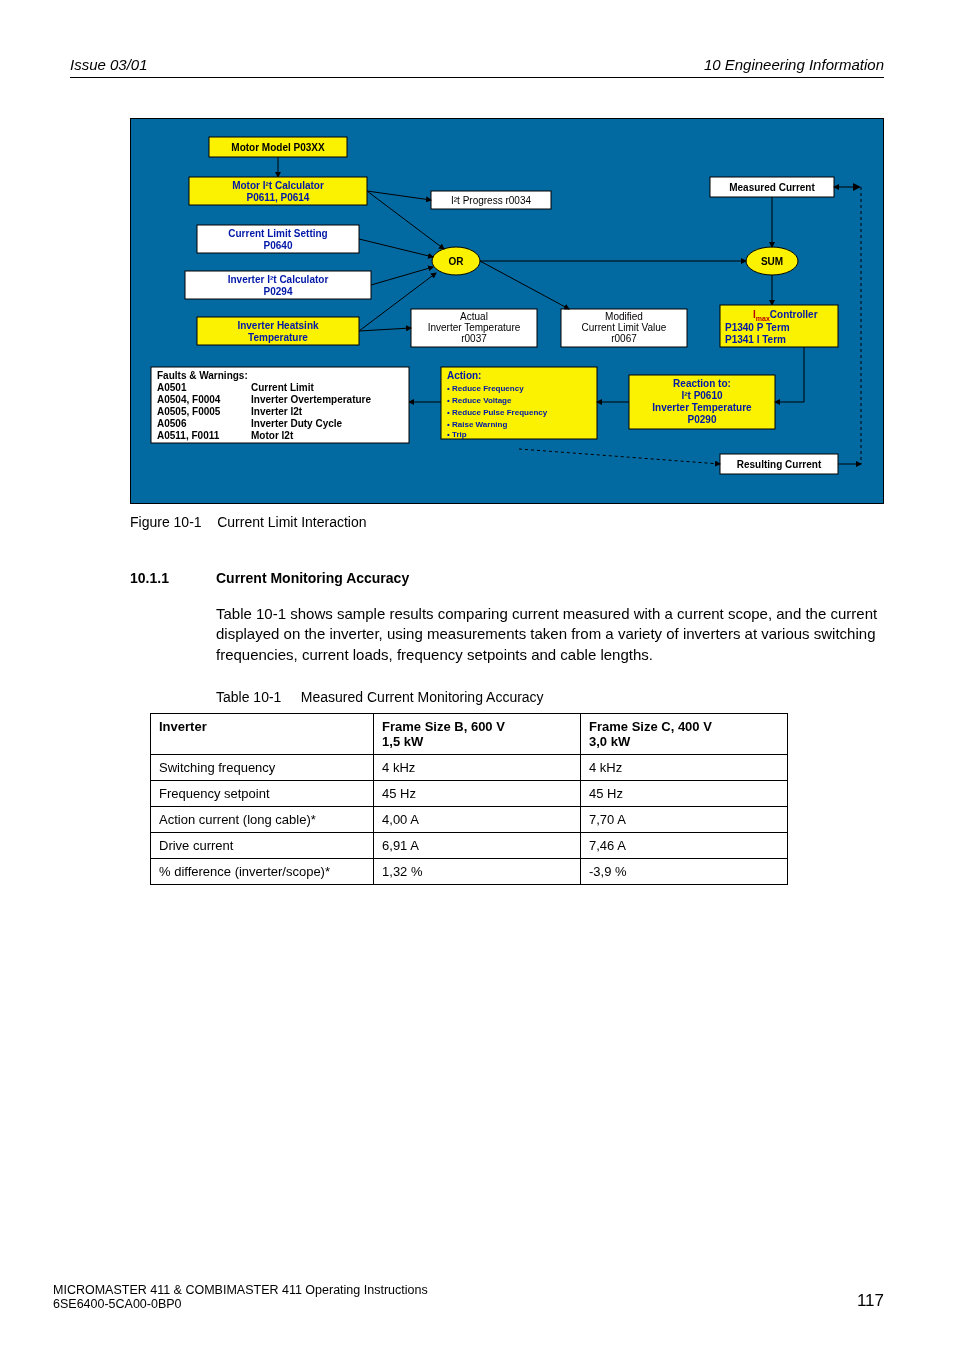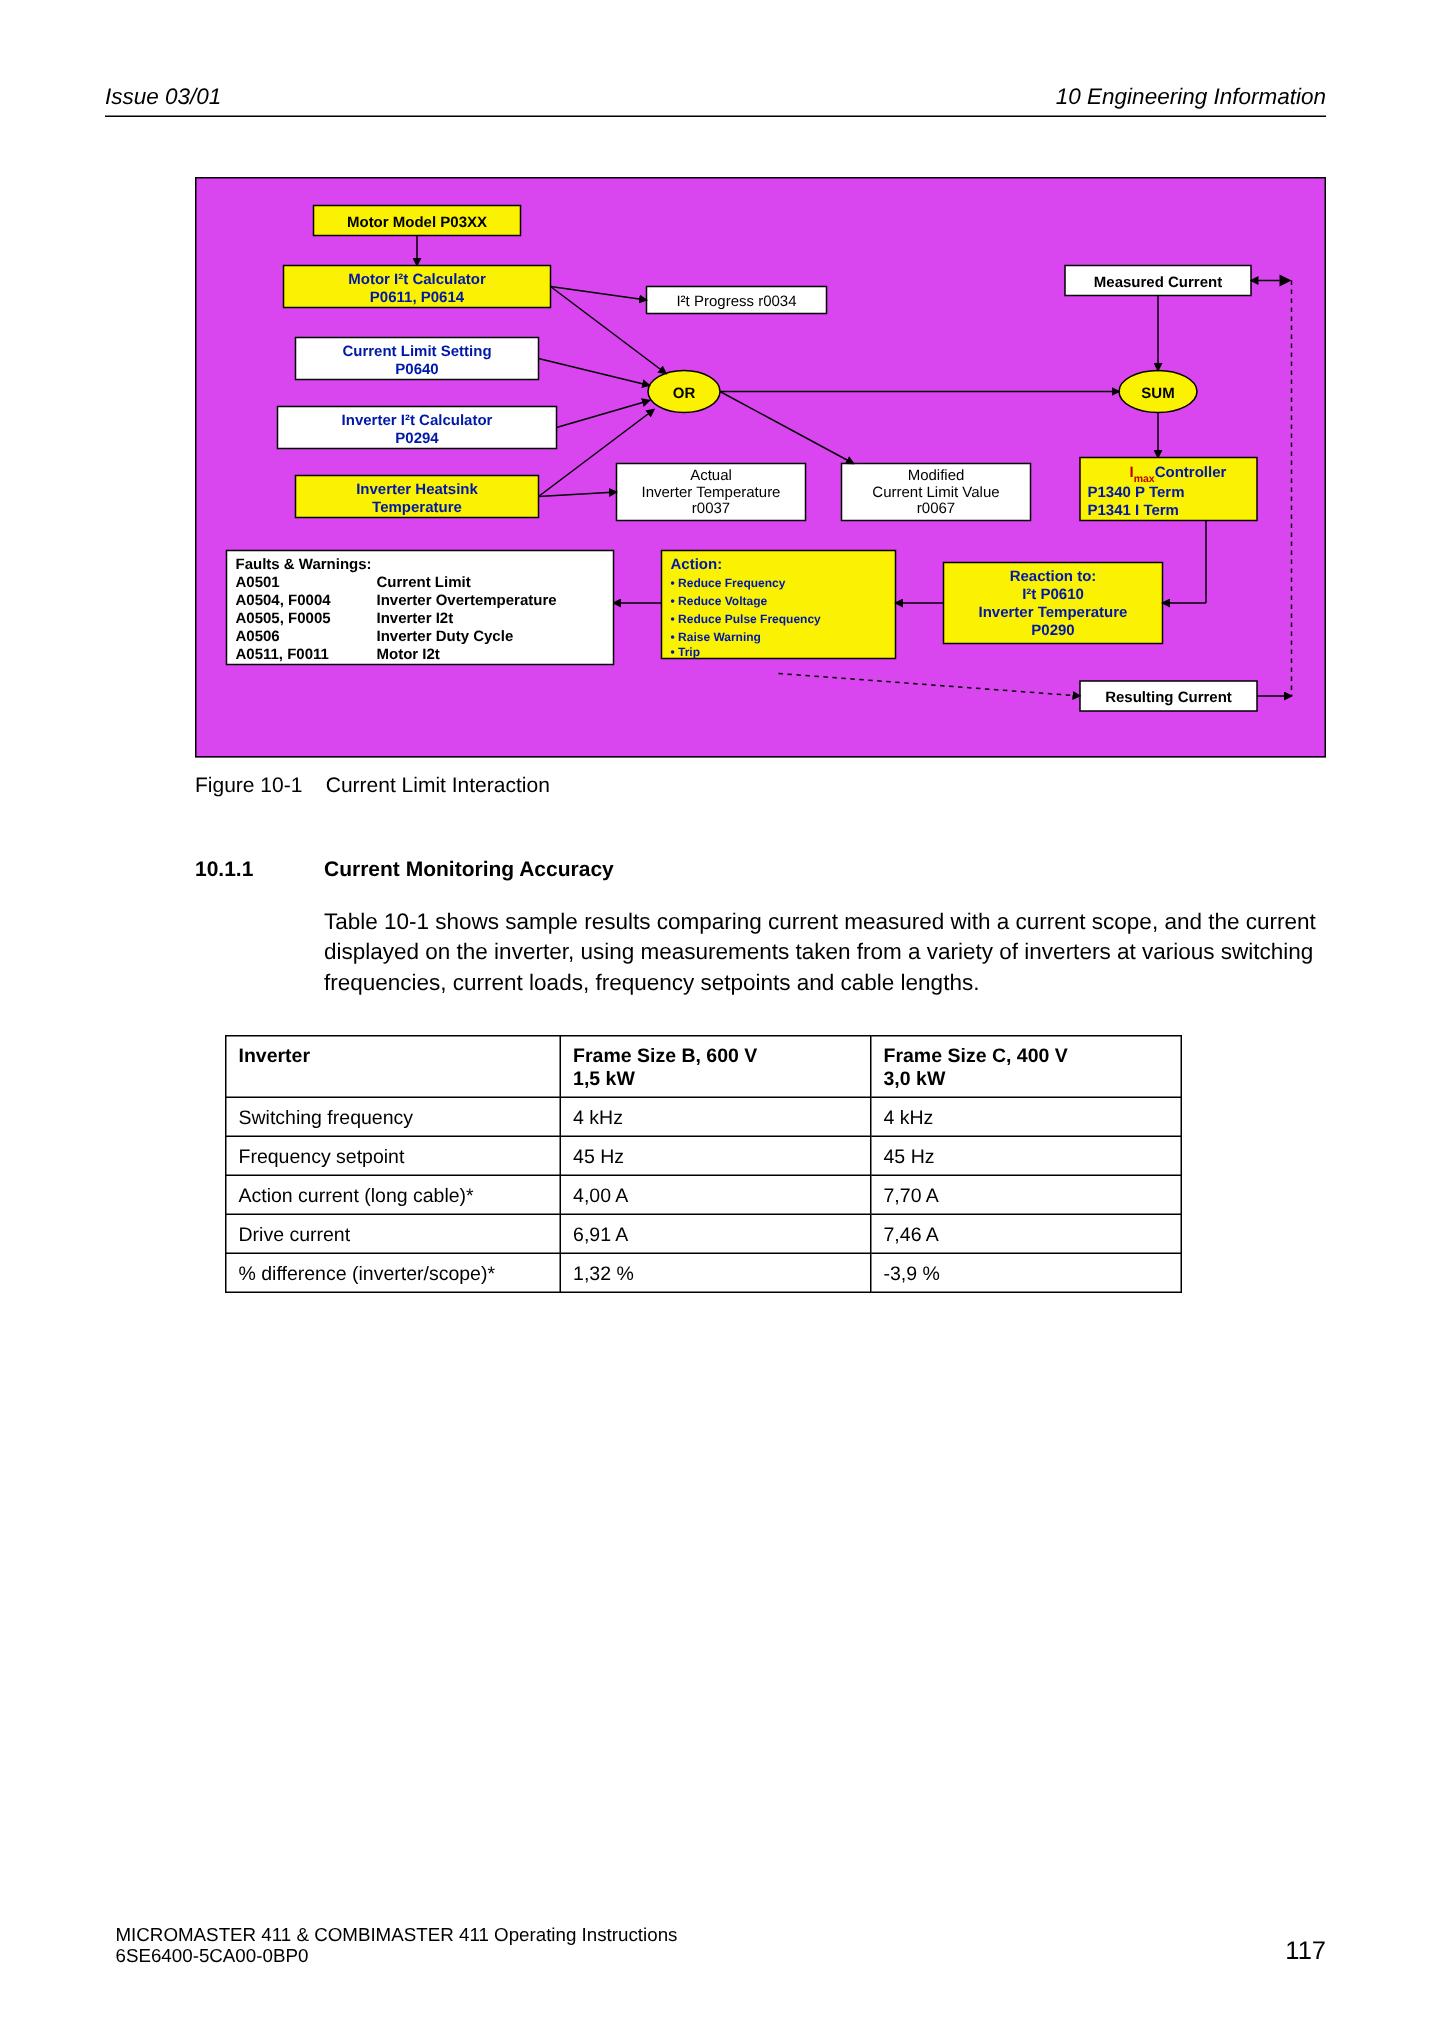--- a/index.html
+++ b/index.html
@@ -21,21 +21,21 @@
   display: flex;
   justify-content: space-between;
   font-style: italic;
   font-size: 15px;
   padding-bottom: 4px;
   border-bottom: 1.5px solid #000;
   margin-bottom: 40px;
 }
 .diagram-wrap {
   border: 1.5px solid #000;
-  background: #d946ef;
+  background: #0369a1;
   padding: 10px;
   margin: 0 0 10px 60px;
 }
 .diagram {
   height: 360px;
 }
 .hl { fill: #faf200; }
 .box { fill: #fff; stroke: #000; stroke-width: 1; }
 .txt { font: 10px Arial, sans-serif; }
 .txtb { font: bold 10px Arial, sans-serif; }
@@ -70,21 +70,21 @@
 .data-table th, .data-table td {
   border: 1px solid #000;
   padding: 5px 8px;
   text-align: left;
   vertical-align: top;
 }
 .data-table th { font-weight: bold; }
 .footer {
   position: absolute;
   bottom: 40px;
-  left: 77px;
+  left: 53px;
   right: 70px;
   display: flex;
   justify-content: space-between;
   align-items: flex-end;
   font-size: 12.5px;
 }
 .footer .page-no { font-size: 17px; }
 </style>
 </head>
 <body>
@@ -218,20 +218,24 @@
   <span>Current Limit Interaction</span>
 </div>
 
 <div class="section-heading">
   <span class="num">10.1.1</span>
   <span>Current Monitoring Accuracy</span>
 </div>
 
 <p class="body-text">Table 10-1 shows sample results comparing current measured with a current scope, and the current displayed on the inverter, using measurements taken from a variety of inverters at various switching frequencies, current loads, frequency setpoints and cable lengths.</p>
 
+<div class="table-caption">
+  <span>Table 10-1</span>&nbsp;&nbsp;&nbsp;&nbsp;
+  <span>Measured Current Monitoring Accuracy</span>
+</div>
 
 <table class="data-table">
 <thead>
 <tr>
   <th style="width:220px">Inverter</th>
   <th style="width:209px;white-space:pre-line">Frame Size B, 600 V
 1,5 kW</th>
   <th style="width:209px;white-space:pre-line">Frame Size C, 400 V
 3,0 kW</th>
 </tr>

